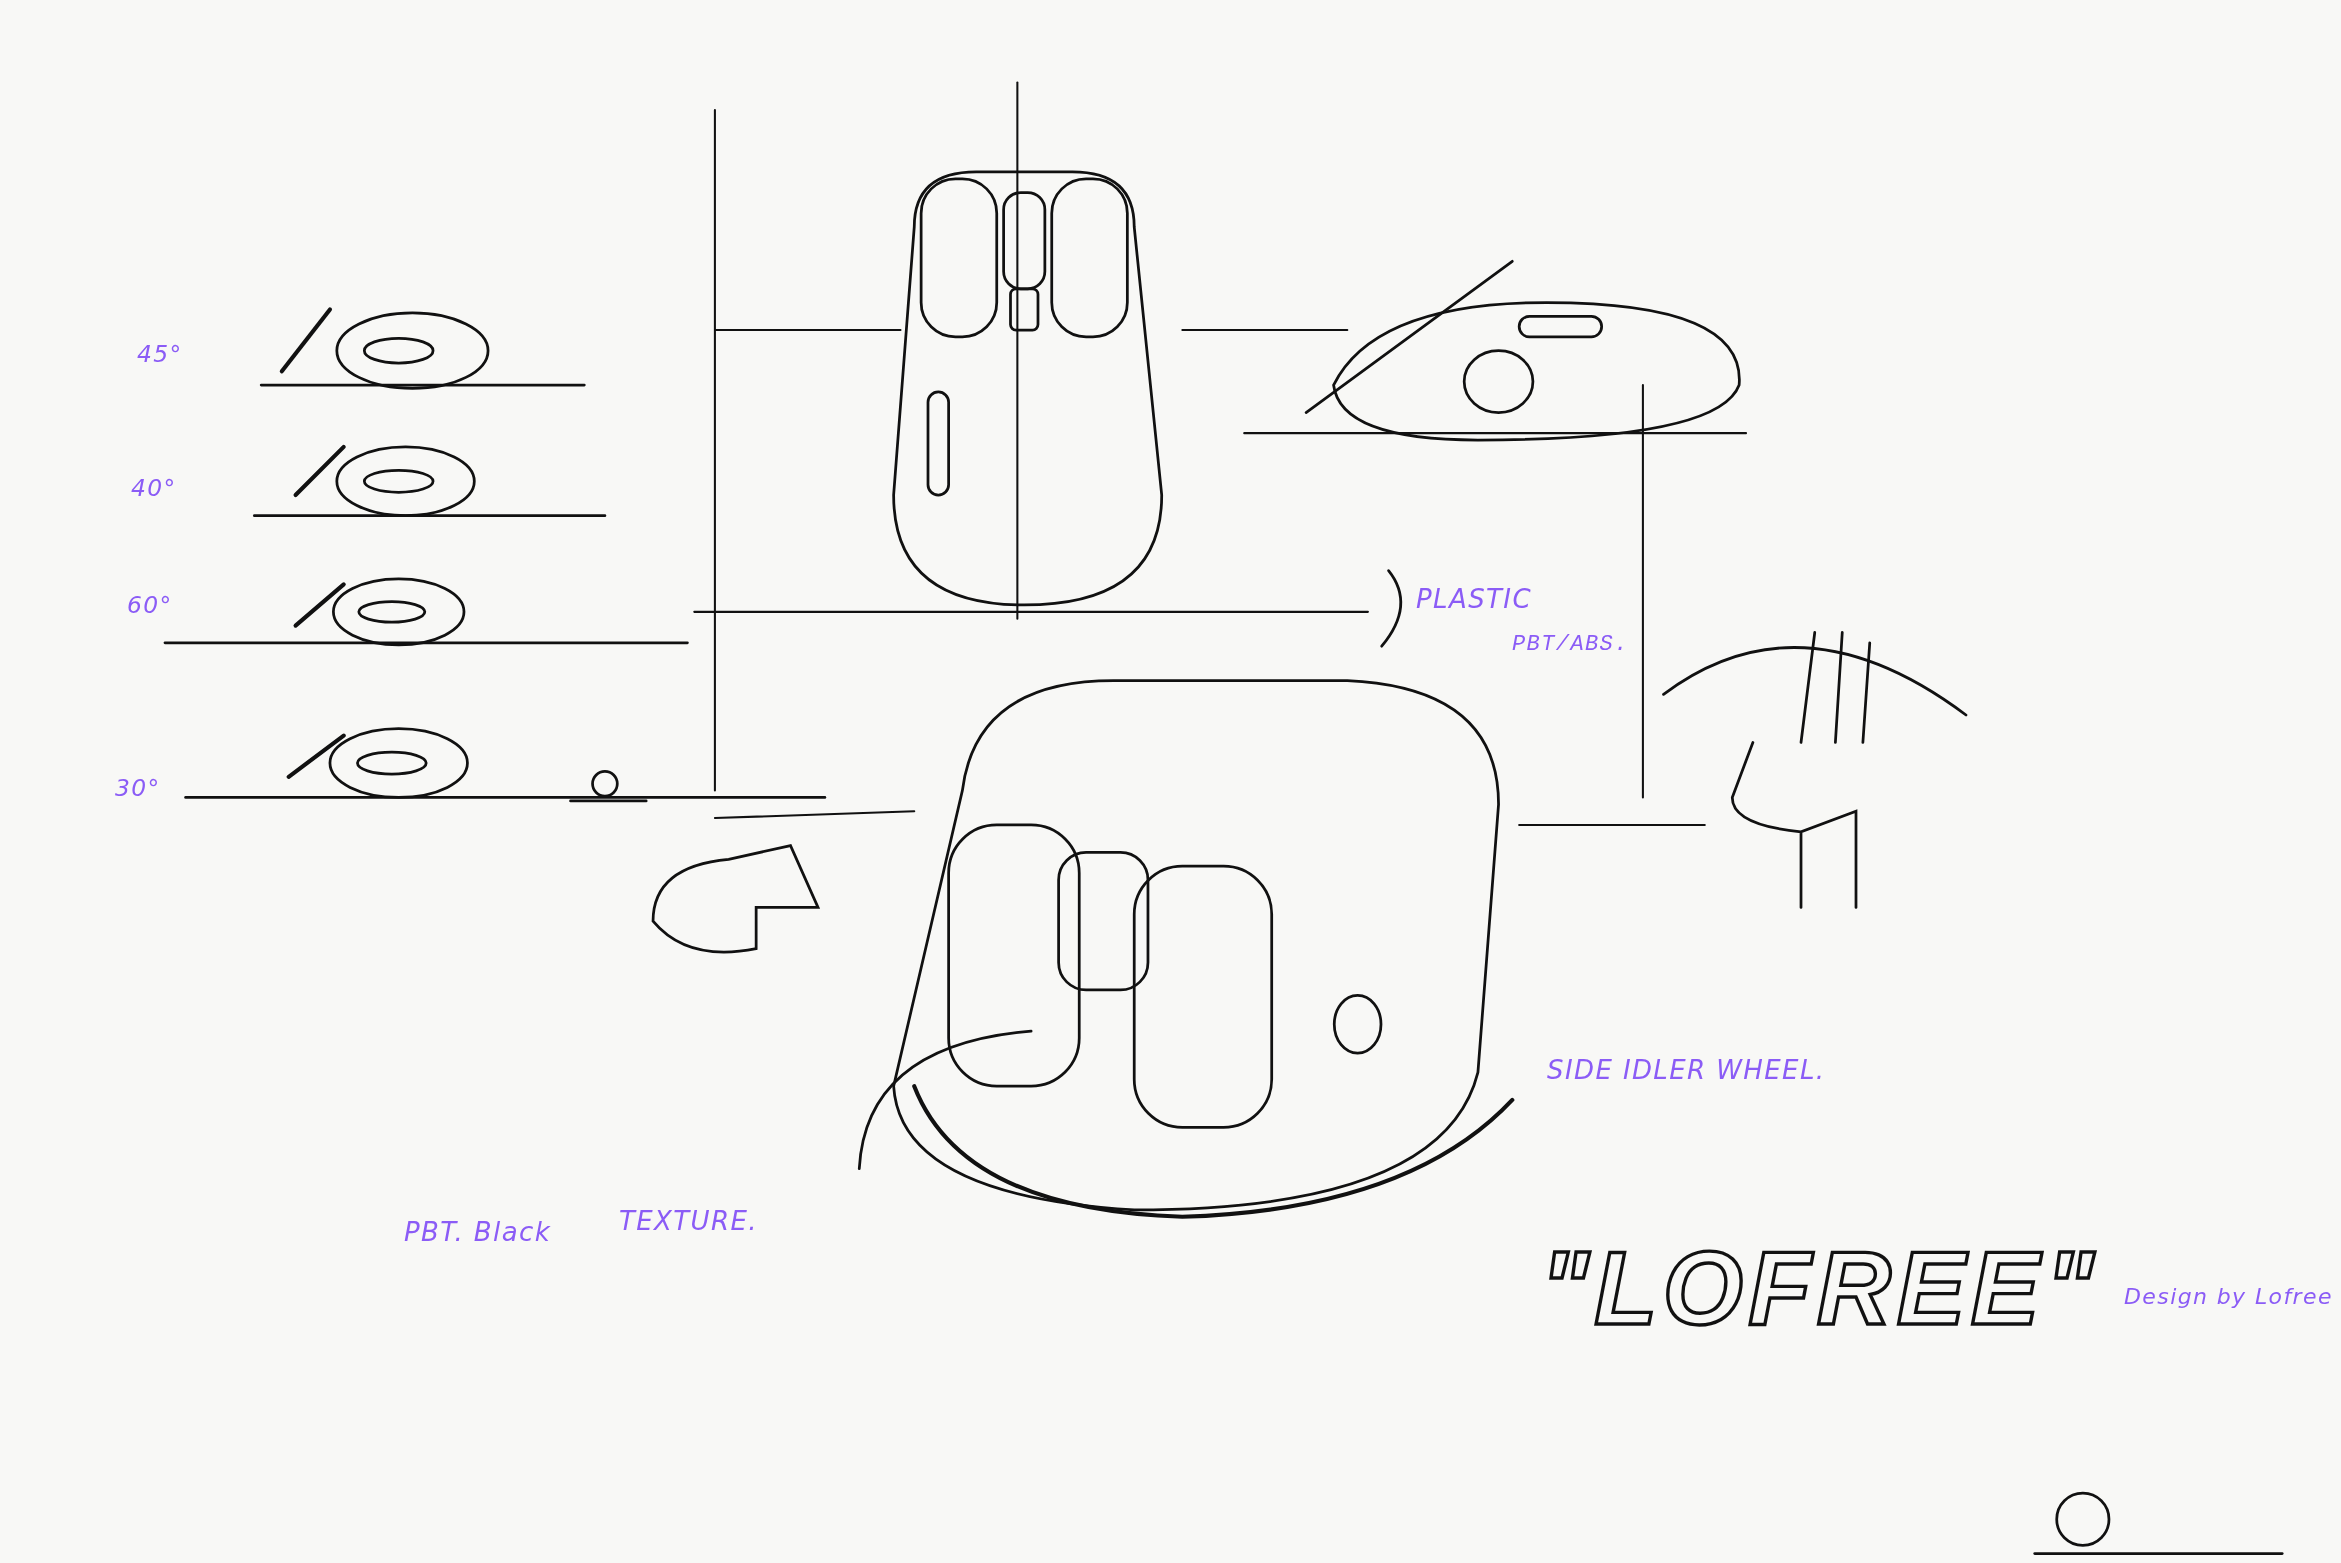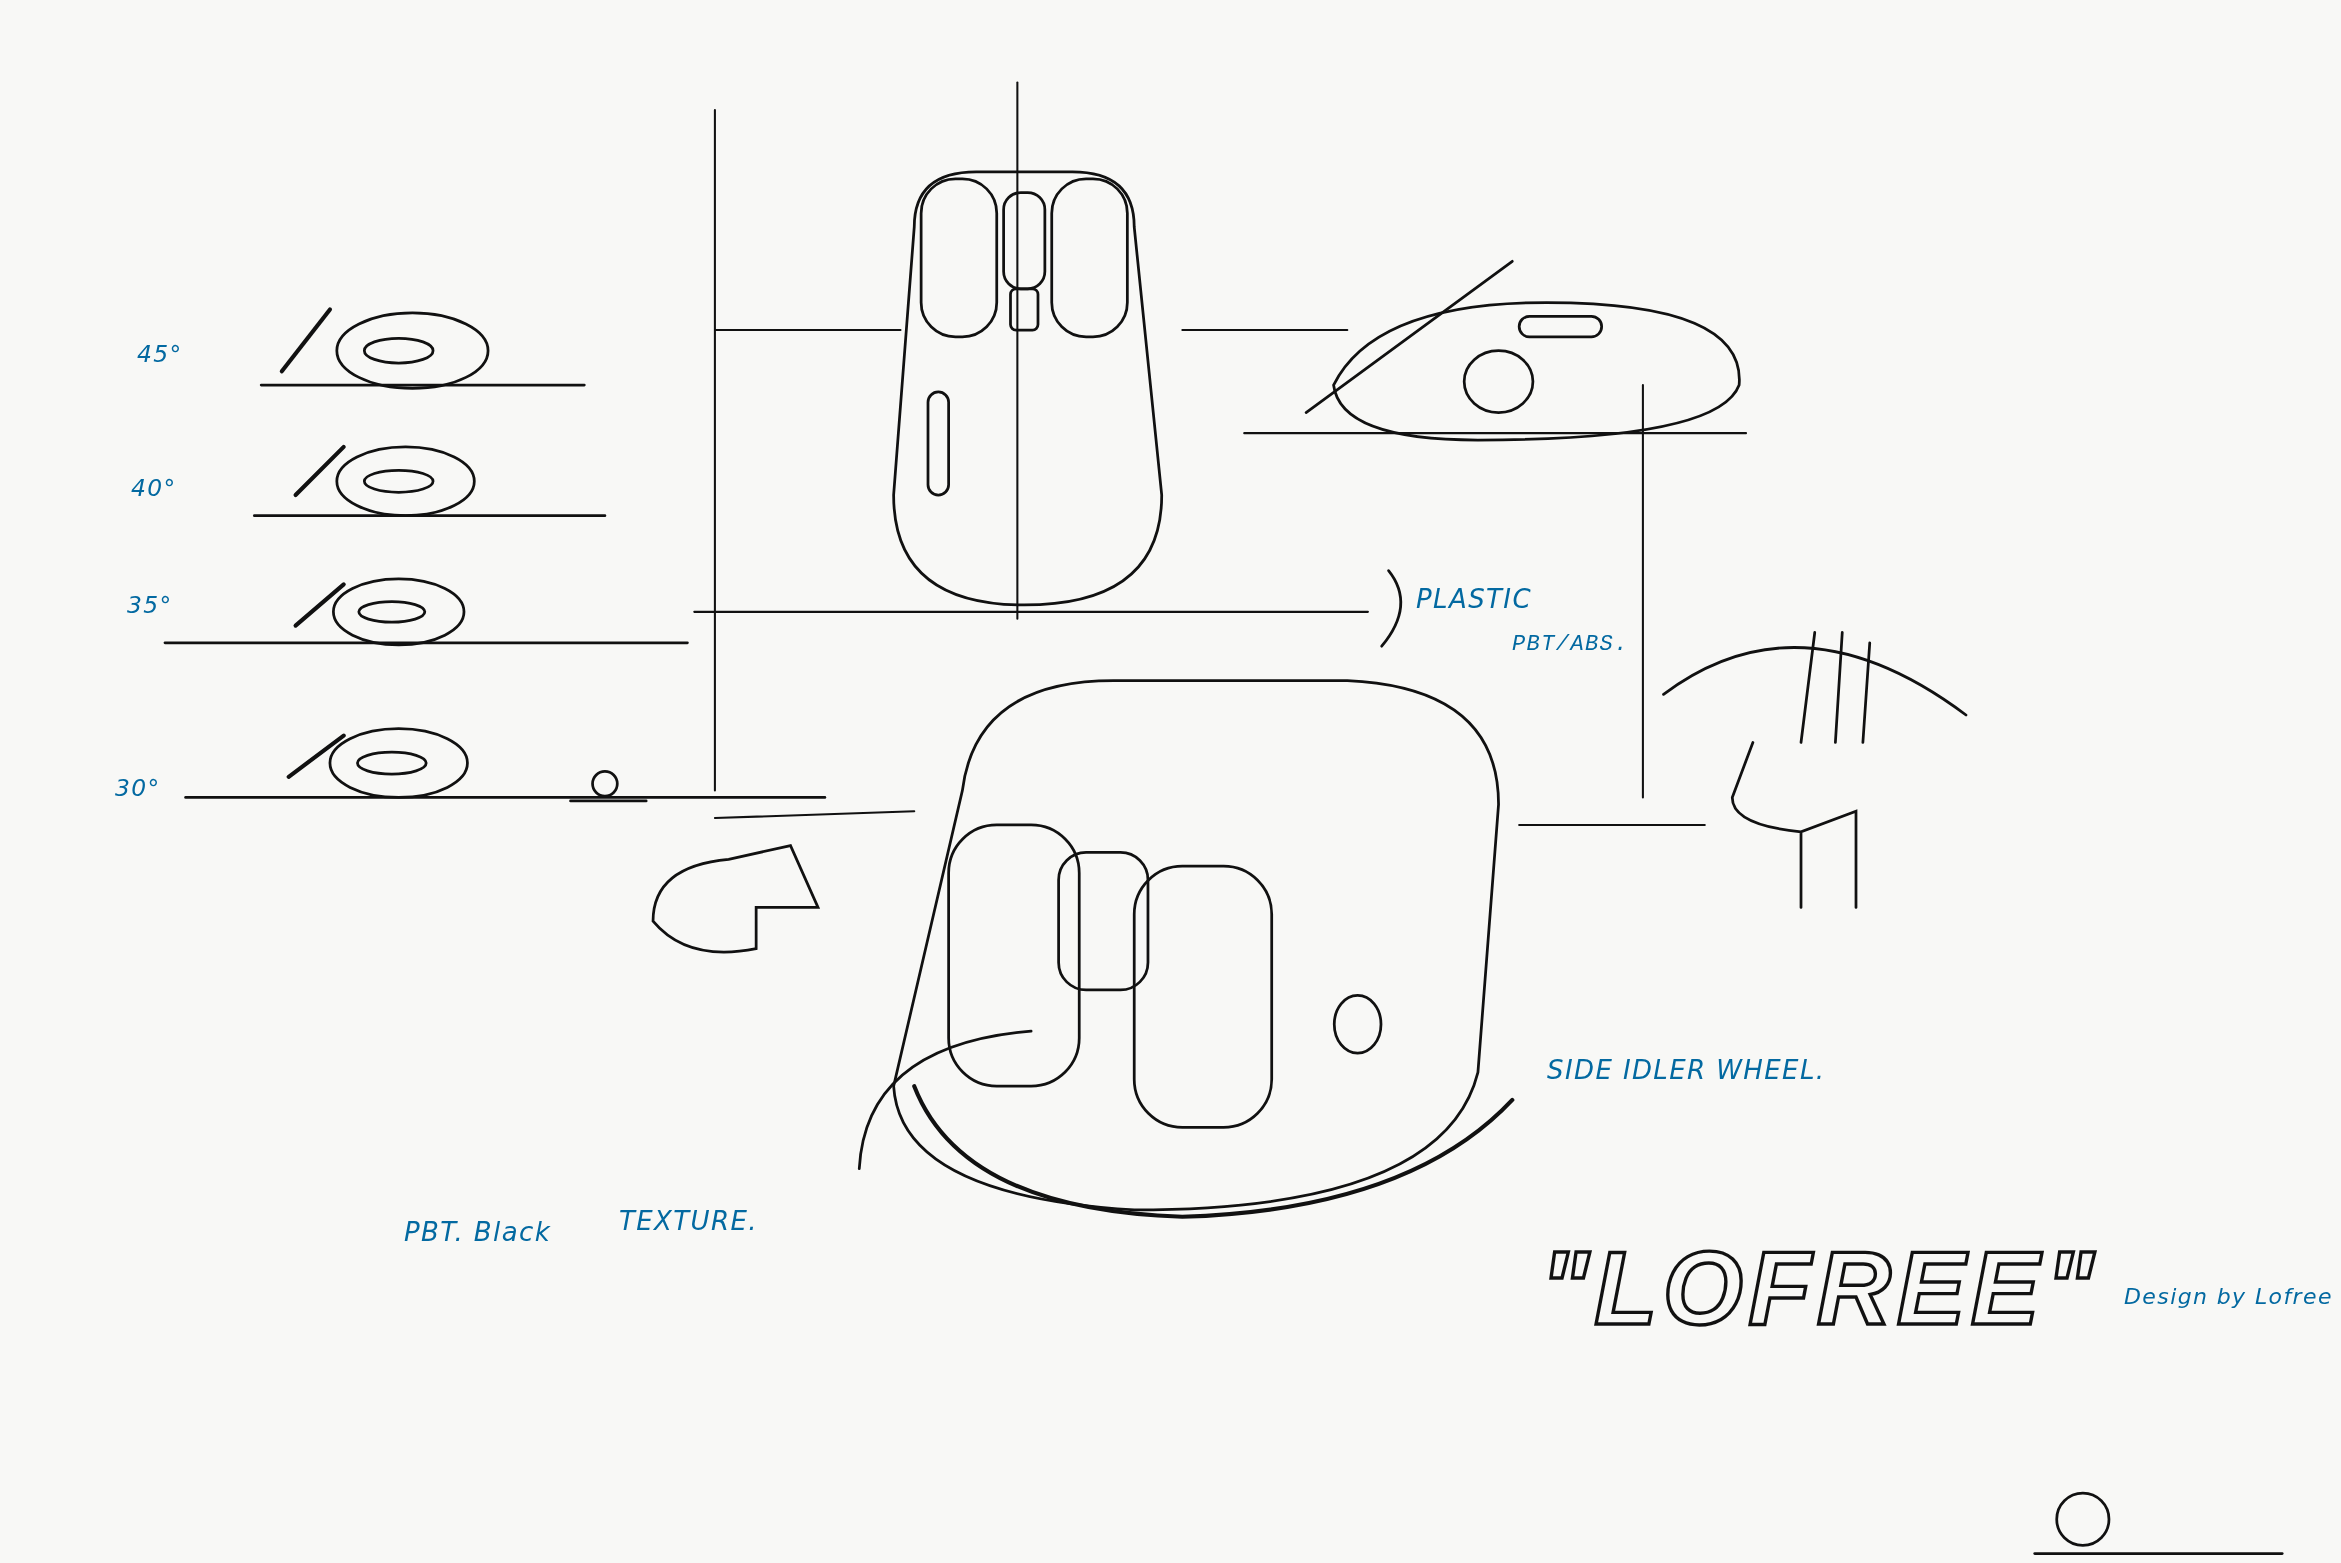--- a/index.html
+++ b/index.html
@@ -1,19 +1,19 @@
 <!DOCTYPE html>
 <html style="font-size:11px"><head>
 <meta charset="utf-8">
 <style>
   html,body{margin:0;padding:0;background:#f7f7f5;}
   body{width:2342px;height:1564px;position:relative;overflow:hidden;}
   .paper{position:absolute;inset:0;background:#f8f8f6;}
   svg.sketch{position:absolute;left:0;top:0;width:2342px;height:1564px;}
-  .hand{position:absolute;font-family:"DejaVu Sans",sans-serif;color:#0369a1;font-style:italic;letter-spacing:1.4px;white-space:nowrap;}
+  .hand{position:absolute;font-family:"DejaVu Sans",sans-serif;color:#8b5cf6;font-style:italic;letter-spacing:1.4px;white-space:nowrap;}
   .angle{font-size:23.4px;}
   .label{font-size:26px;}
   .logo{font-family:"Liberation Sans",sans-serif;font-weight:bold;font-style:italic;font-size:103px;color:transparent;-webkit-text-stroke:3.4px #111;letter-spacing:5.5px;}
   .sig{font-size:22px;}
 </style>
 </head>
 <body>
 
 <div class="paper"></div>
 
@@ -102,21 +102,21 @@
     <line x1="830" y1="1165" x2="940" y2="1165"></line>
   </g>
   <g>
     <circle cx="3030" cy="2210" r="38"></circle>
     <line x1="2960" y1="2260" x2="3320" y2="2260"></line>
   </g>
 </svg>
 
 <div class="hand angle" style="left:137px;top:340px;">45°</div>
 <div class="hand angle" style="left:131px;top:474px;text-align:center;">40°</div>
-<div class="hand angle" style="left:127px;top:591px;">35°</div>
+<div class="hand angle" style="left:127px;top:591px;">60°</div>
 <div class="hand angle" style="left:115px;top:774px;">30°</div>
 
 <div class="hand label" style="left:1416px;top:584px;">PLASTIC</div>
 <div class="hand label" style="left:1512px;top:632px;font-size:22px;font-family:Liberation Mono, monospace;">PBT/ABS.</div>
 <div class="hand label" style="left:1547px;top:1055px;">SIDE IDLER WHEEL.</div>
 <div class="hand label" style="left:371px;top:1217px;margin-left:33px;">PBT. Black</div>
 <div class="hand label" style="left:619px;top:1206px;">TEXTURE.</div>
 
 <div class="hand logo" style="left:1540px;top:1230px;">"LOFREE"</div>
 <div class="hand sig" style="left:2124px;top:1284px;">Design by Lofree</div>

